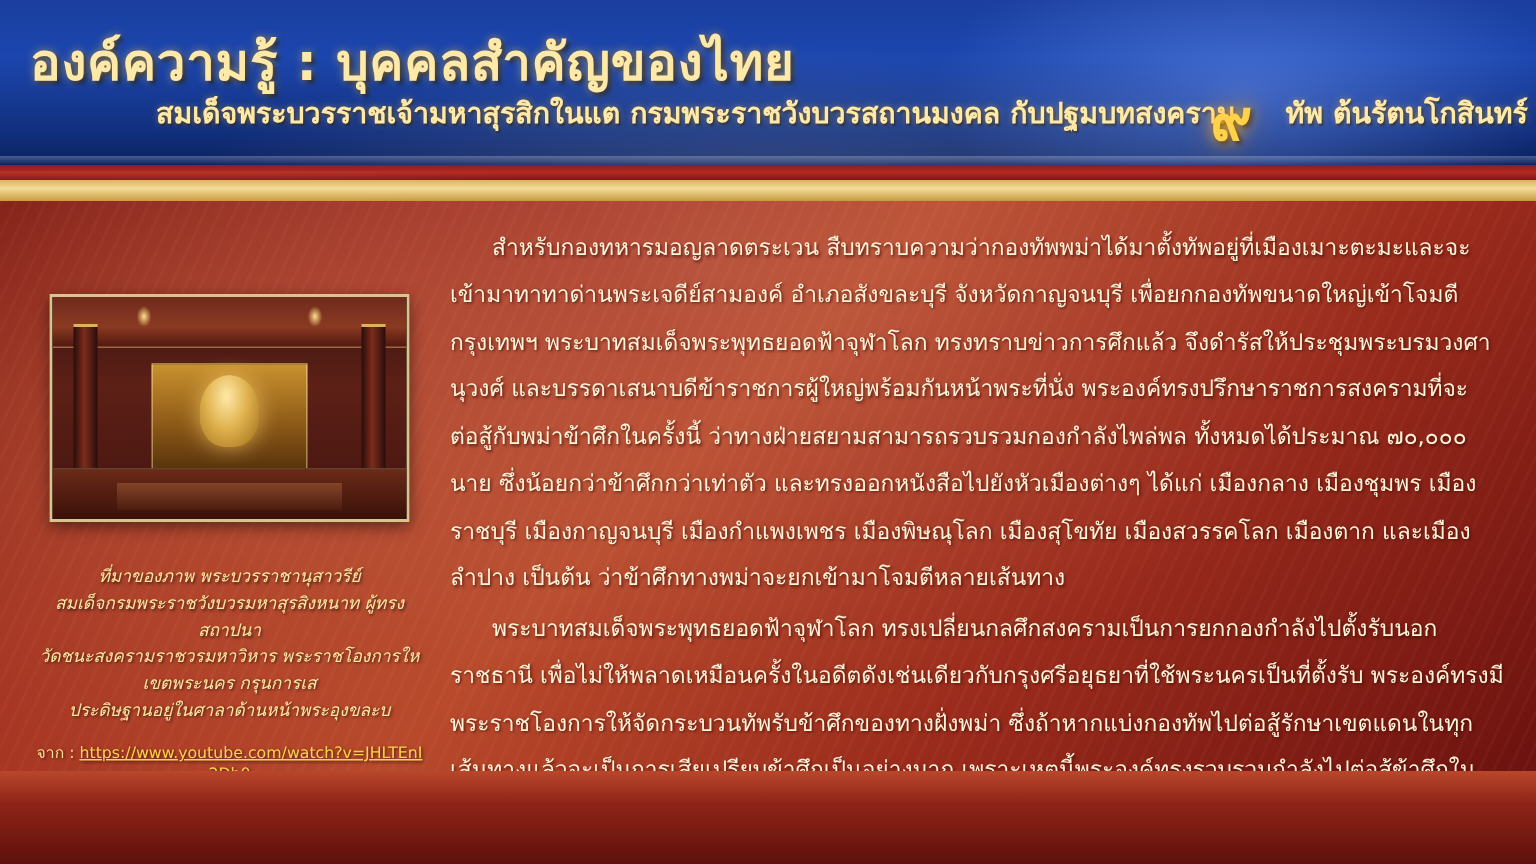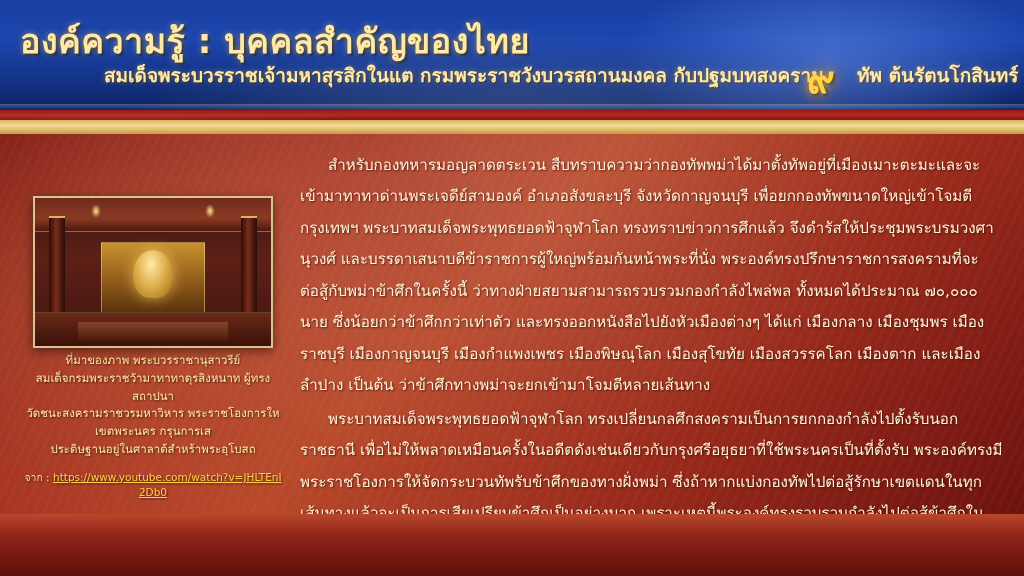--- a/index.html
+++ b/index.html
@@ -177,26 +177,27 @@
     opacity: 0.85;
   }
   .ph-lamp {
     position: absolute; top: 6px; width: 10px; height: 14px;
     background: radial-gradient(ellipse at center, #ffe08a 0%, rgba(255,200,80,0) 70%);
   }
   .ph-lamp.a { left: 56px; }
   .ph-lamp.b { right: 56px; }
 
   .caption {
-    margin-top: 4px;
+    margin-top: 28px;
     text-align: center;
     color: #ffe79f;
     font-size: 11.5px;
     line-height: 1.55;
     text-shadow: 1px 1px 2px rgba(0,0,0,0.6);
+    font-style: italic;
   }
   .caption .line { display: block; }
   .src {
     margin-top: 10px;
     text-align: center;
     color: #ffdf8e;
     font-size: 10.5px;
     text-shadow: 1px 1px 2px rgba(0,0,0,0.6);
   }
   .src .url {
@@ -246,24 +247,24 @@
       <div class="ph-altar"></div>
       <div class="ph-buddha"></div>
       <div class="ph-lamp a"></div>
       <div class="ph-lamp b"></div>
       <div class="ph-floor"></div>
       <div class="ph-mat"></div>
     </div>
 
     <div class="caption">
       <span class="line">ที่มาของภาพ พระบวรราชานุสาวรีย์</span>
-      <span class="line">สมเด็จกรมพระราชวัามาทาทาดุรสิงหนาท ผู้ทรงสถาปนา</span>
+      <span class="line">สมเด็จกรมพระราชวังบวรมหาสุรสิงหนาท ผู้ทรงสถาปนา</span>
       <span class="line">วัดชนะสงครามราชวรมหาวิหาร พระราชโองการให</span>
       <span class="line">เขตพระนคร กรุนการเส</span>
-      <span class="line">ประดิษฐานอยู่ในศาลาด้สำหร้าพระอุโบสถ</span>
+      <span class="line">ประดิษฐานอยู่ในศาลาด้านหน้าพระอุงขละบ</span>
     </div>
 
     <div class="src">
       <span>จาก :</span>
       <span class="url">https://www.youtube.com/watch?v=JHLTEnI2Db0</span>
     </div>
   </div>
 
   <div class="text-col">
     <p>สำหรับกองทหารมอญลาดตระเวน สืบทราบความว่ากองทัพพม่าได้มาตั้งทัพอยู่ที่เมืองเมาะตะมะและจะเข้ามาทาทาด่านพระเจดีย์สามองค์ อำเภอสังขละบุรี จังหวัดกาญจนบุรี เพื่อยกกองทัพขนาดใหญ่เข้าโจมตีกรุงเทพฯ พระบาทสมเด็จพระพุทธยอดฟ้าจุฬาโลก ทรงทราบข่าวการศึกแล้ว จึงดำรัสให้ประชุมพระบรมวงศานุวงศ์ และบรรดาเสนาบดีข้าราชการผู้ใหญ่พร้อมกันหน้าพระที่นั่ง พระองค์ทรงปรึกษาราชการสงครามที่จะต่อสู้กับพม่าข้าศึกในครั้งนี้ ว่าทางฝ่ายสยามสามารถรวบรวมกองกำลังไพล่พล ทั้งหมดได้ประมาณ ๗๐,๐๐๐ นาย ซึ่งน้อยกว่าข้าศึกกว่าเท่าตัว และทรงออกหนังสือไปยังหัวเมืองต่างๆ ได้แก่ เมืองกลาง เมืองชุมพร เมืองราชบุรี เมืองกาญจนบุรี เมืองกำแพงเพชร เมืองพิษณุโลก เมืองสุโขทัย เมืองสวรรคโลก เมืองตาก และเมืองลำปาง เป็นต้น ว่าข้าศึกทางพม่าจะยกเข้ามาโจมตีหลายเส้นทาง</p>

